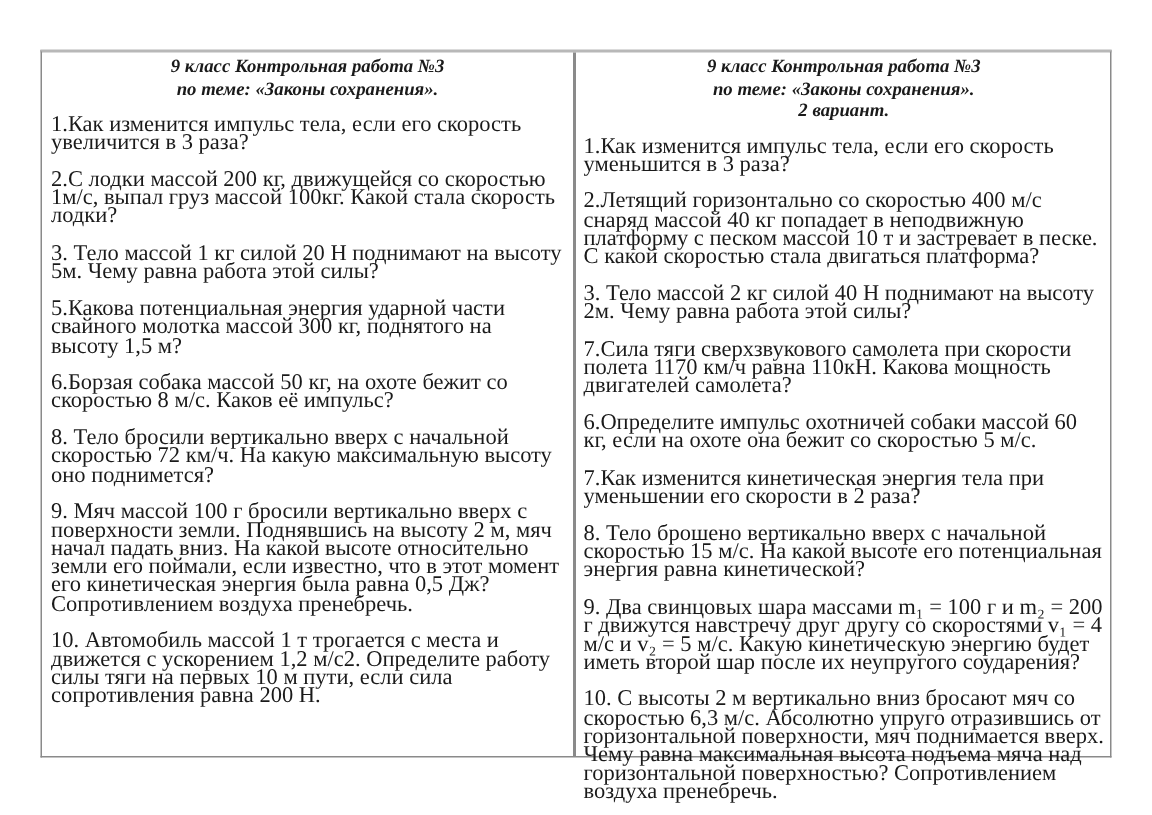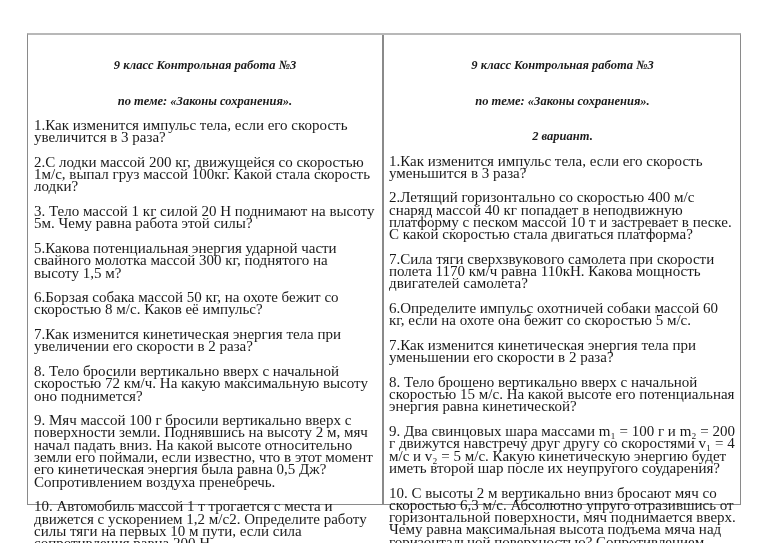--- a/index.html
+++ b/index.html
@@ -6,50 +6,50 @@
   body { width: 768px; height: 543px; position: relative; overflow: hidden;
          font-family: "Liberation Serif", "DejaVu Serif", serif; color: #1a1a1a; }
   .sheet { position: absolute; left: 27px; top: 33px; width: 714px; height: 472px;
            border: 1px solid #8a8a8a; border-top: 2px solid #b8b8b8; box-sizing: border-box;
            display: flex; }
   .col { width: 50%; box-sizing: border-box; padding: 2px 6px 0 6px; }
   .col.left { border-right: 2px solid #8a8a8a; }
   .col.right { padding-left: 5px; padding-right: 4px; }
   .header { text-align: center; font-weight: bold; font-style: italic;
             font-size: 12.5px; line-height: 14.5px; margin-bottom: 11px; }
-  .header div { white-space: nowrap; margin-top: 21px; }
+  .header div { white-space: nowrap; }
   .task { font-size: 15px; line-height: 12.3px; margin: 0 0 12.3px 0; }
 </style>
 </head>
 <body>
 
 <div class="sheet">
   <div class="col left">
     <div class="header">
       <div>9 класс Контрольная работа №3</div>
       <div>по теме: «Законы сохранения».</div>
     </div>
     <p class="task">1.Как изменится импульс  тела, если его скорость увеличится в 3 раза?</p>
     <p class="task">2.С лодки массой 200 кг, движущейся со скоростью 1м/с, выпал груз массой  100кг. Какой стала скорость лодки?</p>
     <p class="task">3. Тело массой 1 кг силой 20 Н поднимают на высоту 5м. Чему равна работа этой силы?</p>
     <p class="task">5.Какова потенциальная энергия ударной части свайного молотка массой 300 кг, поднятого на высоту 1,5 м?</p>
     <p class="task">6.Борзая собака массой 50 кг, на охоте бежит со скоростью 8 м/с. Каков её импульс?</p>
-    <p class="task">7.Как изменится кинетическая энергия тела при увеличении его скорости в 2 раза?</p>
     <p class="task">8. Тело бросили  вертикально вверх с начальной скоростью 72 км/ч. На какую максимальную высоту оно поднимется?</p>
     <p class="task">9. Мяч массой 100 г бросили вертикально вверх с поверхности земли. Поднявшись на высоту 2 м, мяч начал падать вниз. На какой высоте относительно земли его поймали, если известно, что в этот момент его кинетическая энергия была равна 0,5 Дж? Сопротивлением воздуха пренебречь.</p>
     <p class="task">10. Автомобиль массой 1 т трогается с места и движется с ускорением 1,2 м/с2. Определите работу силы тяги на первых 10 м пути, если сила сопротивления равна 200 Н.</p>
   </div>
   <div class="col right">
     <div class="header">
       <div>9 класс Контрольная работа №3</div>
       <div>по теме: «Законы сохранения».</div>
       <div>2 вариант.</div>
     </div>
     <p class="task">1.Как изменится импульс  тела, если его скорость уменьшится  в 3 раза?</p>
     <p class="task">2.Летящий горизонтально со скоростью 400 м/с снаряд массой 40 кг попадает в неподвижную платформу  с песком массой 10 т и застревает в песке. С какой скоростью стала двигаться платформа?</p>
+    <p class="task">3.  Тело массой 2 кг силой 40 Н поднимают на высоту 2м. Чему равна работа этой силы?</p>
     <p class="task">7.Сила тяги сверхзвукового самолета при скорости полета 1170 км/ч равна 110кН. Какова мощность двигателей самолета?</p>
     <p class="task">6.Определите импульс охотничей  собаки массой 60 кг, если на охоте она бежит со скоростью 5 м/с.</p>
     <p class="task">7.Как изменится кинетическая энергия тела при уменьшении  его скорости в 2 раза?</p>
     <p class="task">8. Тело брошено вертикально вверх с начальной скоростью 15 м/с. На какой высоте его потенциальная энергия равна кинетической?</p>
     <p class="task">9. Два свинцовых шара массами m₁ = 100 г и m₂ = 200 г движутся навстречу друг другу со скоростями v₁ = 4 м/с и v₂ = 5 м/с. Какую кинетическую энергию будет иметь второй шар после их неупругого соударения?</p>
     <p class="task">10. С высоты 2 м вертикально вниз бросают мяч со скоростью 6,3 м/с. Абсолютно упруго отразившись от горизонтальной поверхности, мяч поднимается вверх. Чему равна максимальная высота подъема мяча над горизонтальной поверхностью? Сопротивлением воздуха пренебречь.</p>
   </div>
 </div>
 
 </body></html>

